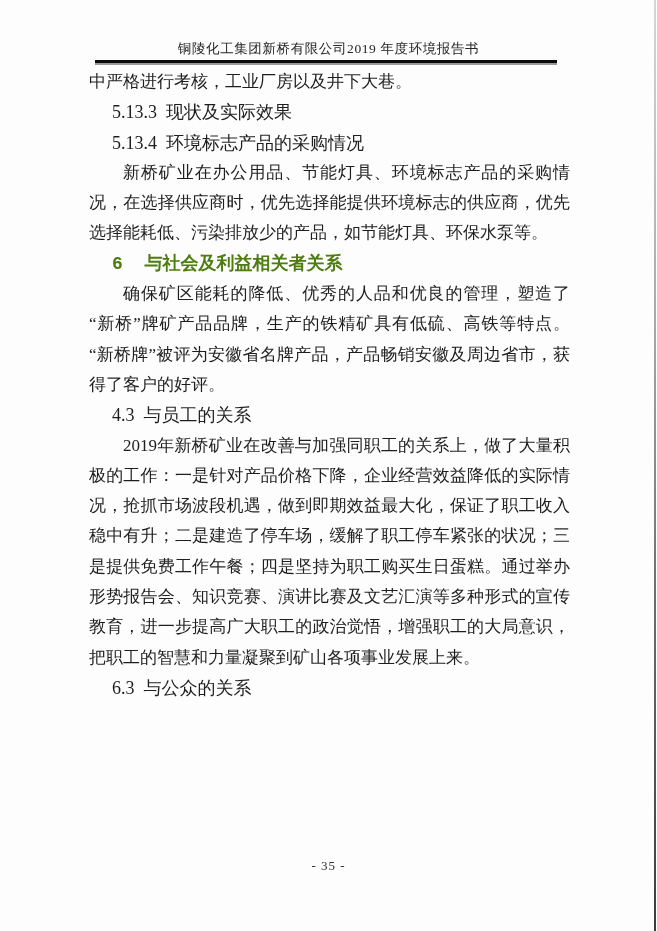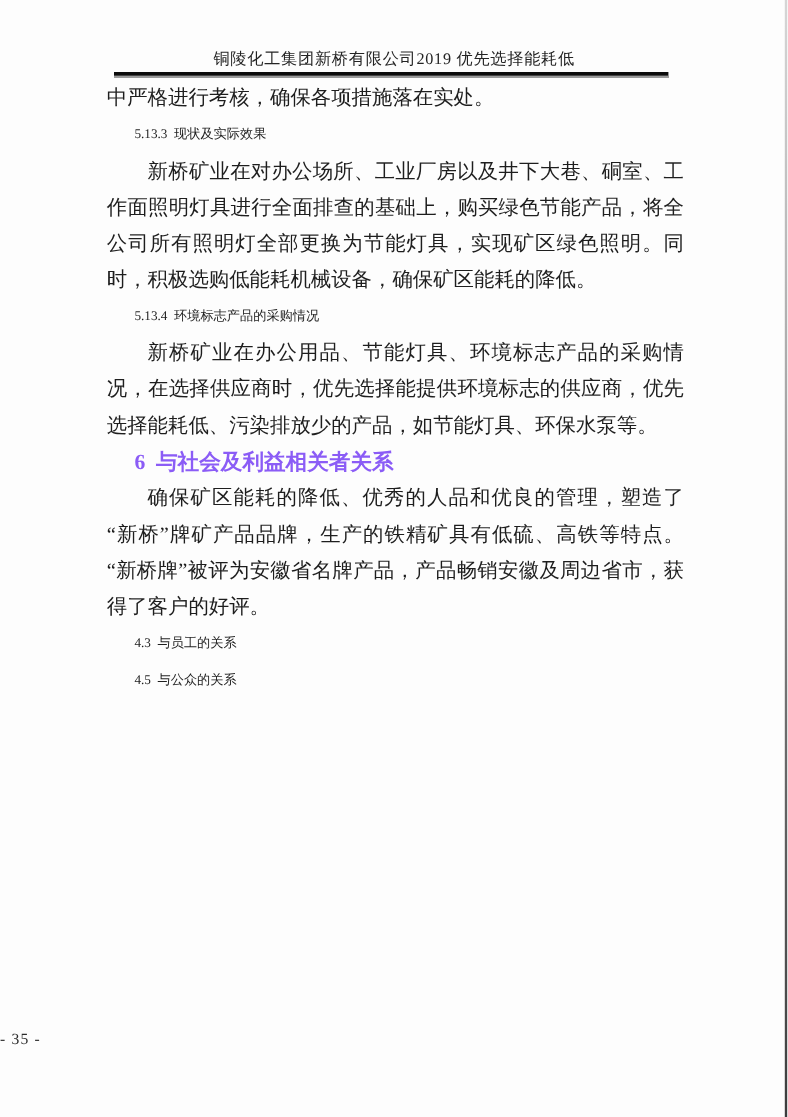--- a/index.html
+++ b/index.html
@@ -37,55 +37,55 @@
   .content {
     position: absolute; top: 67px; left: 89px; width: 481px;
     font-size: 17px;
     line-height: 30.3px;
     text-align: justify;
     text-justify: inter-ideograph;
   }
   .content > div { margin: 0; }
   .para { text-indent: 2em; }
   .cont { text-indent: 0; }
-  .h3 { padding-left: 23px; font-size: 11px; white-space: pre; }
+  .h3 { padding-left: 23px; font-size: 18px; white-space: pre; }
   .h1 {
     padding-left: 23px;
-    font-family: Liberation Serif, serif;
+    font-family: Liberation Mono, monospace;
     font-weight: bold;
     font-size: 18px;
-    color: #8b5cf6;
+    color: #4d7c0f;
     white-space: pre;
   }
   .footer {
     position: absolute; top: 858px; left: 0; right: 0;
-    text-align: left;
+    text-align: center;
     font-size: 13px;
     color: #2a2a2a;
     letter-spacing: 1px;
   }
 </style>
 </head>
 <body>
 
 <div class="page">
 
-  <div class="doc-header">铜陵化工集团新桥有限公司2019 优先选择能耗低</div>
+  <div class="doc-header">铜陵化工集团新桥有限公司2019 年度环境报告书</div>
 
   <div class="header-rule"></div>
 
   <div class="content">
-    <div class="cont">中严格进行考核，确保各项措施落在实处。</div>
+    <div class="cont">中严格进行考核，工业厂房以及井下大巷。</div>
     <div class="h3">5.13.3  现状及实际效果</div>
-    <div class="para">新桥矿业在对办公场所、工业厂房以及井下大巷、硐室、工作面照明灯具进行全面排查的基础上，购买绿色节能产品，将全公司所有照明灯全部更换为节能灯具，实现矿区绿色照明。同时，积极选购低能耗机械设备，确保矿区能耗的降低。</div>
     <div class="h3">5.13.4  环境标志产品的采购情况</div>
     <div class="para">新桥矿业在办公用品、节能灯具、环境标志产品的采购情况，在选择供应商时，优先选择能提供环境标志的供应商，优先选择能耗低、污染排放少的产品，如节能灯具、环保水泵等。</div>
     <div class="h1">6  与社会及利益相关者关系</div>
     <div class="para">确保矿区能耗的降低、优秀的人品和优良的管理，塑造了 “新桥”牌矿产品品牌，生产的铁精矿具有低硫、高铁等特点。“新桥牌”被评为安徽省名牌产品，产品畅销安徽及周边省市，获得了客户的好评。</div>
     <div class="h3">4.3  与员工的关系</div>
-    <div class="h3">4.5  与公众的关系</div>
+    <div class="para">2019年新桥矿业在改善与加强同职工的关系上，做了大量积极的工作：一是针对产品价格下降，企业经营效益降低的实际情况，抢抓市场波段机遇，做到即期效益最大化，保证了职工收入稳中有升；二是建造了停车场，缓解了职工停车紧张的状况；三是提供免费工作午餐；四是坚持为职工购买生日蛋糕。通过举办形势报告会、知识竞赛、演讲比赛及文艺汇演等多种形式的宣传教育，进一步提高广大职工的政治觉悟，增强职工的大局意识，把职工的智慧和力量凝聚到矿山各项事业发展上来。</div>
+    <div class="h3">6.3  与公众的关系</div>
   </div>
 
   <div class="footer">- 35 -</div>
 
   <div class="scan-edge"></div>
 
 </div>
 
 </body></html>

